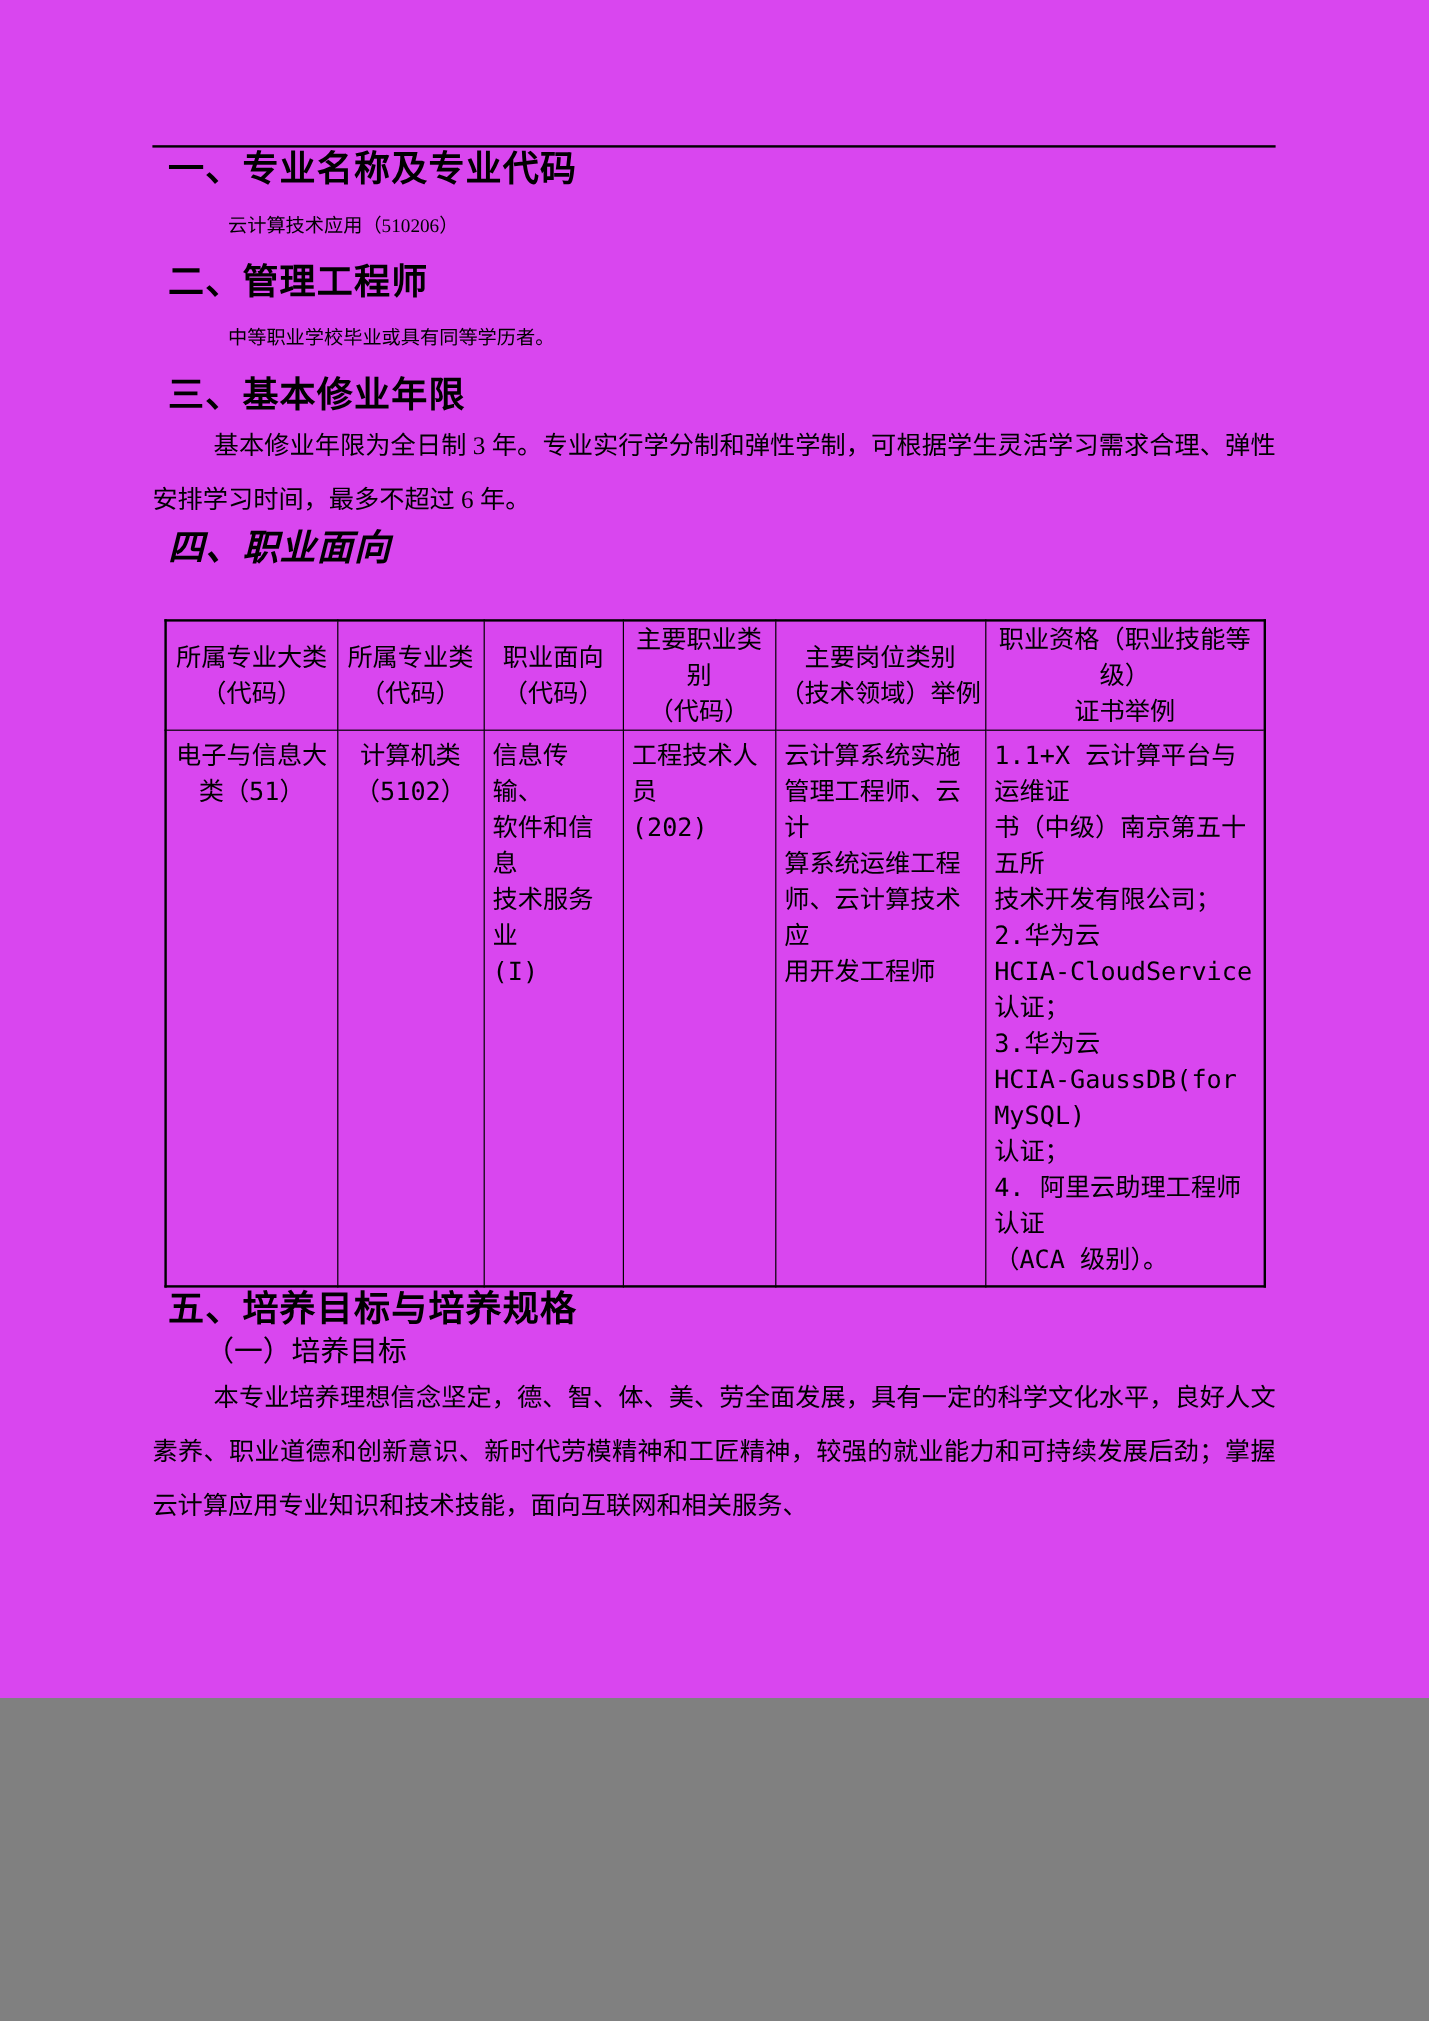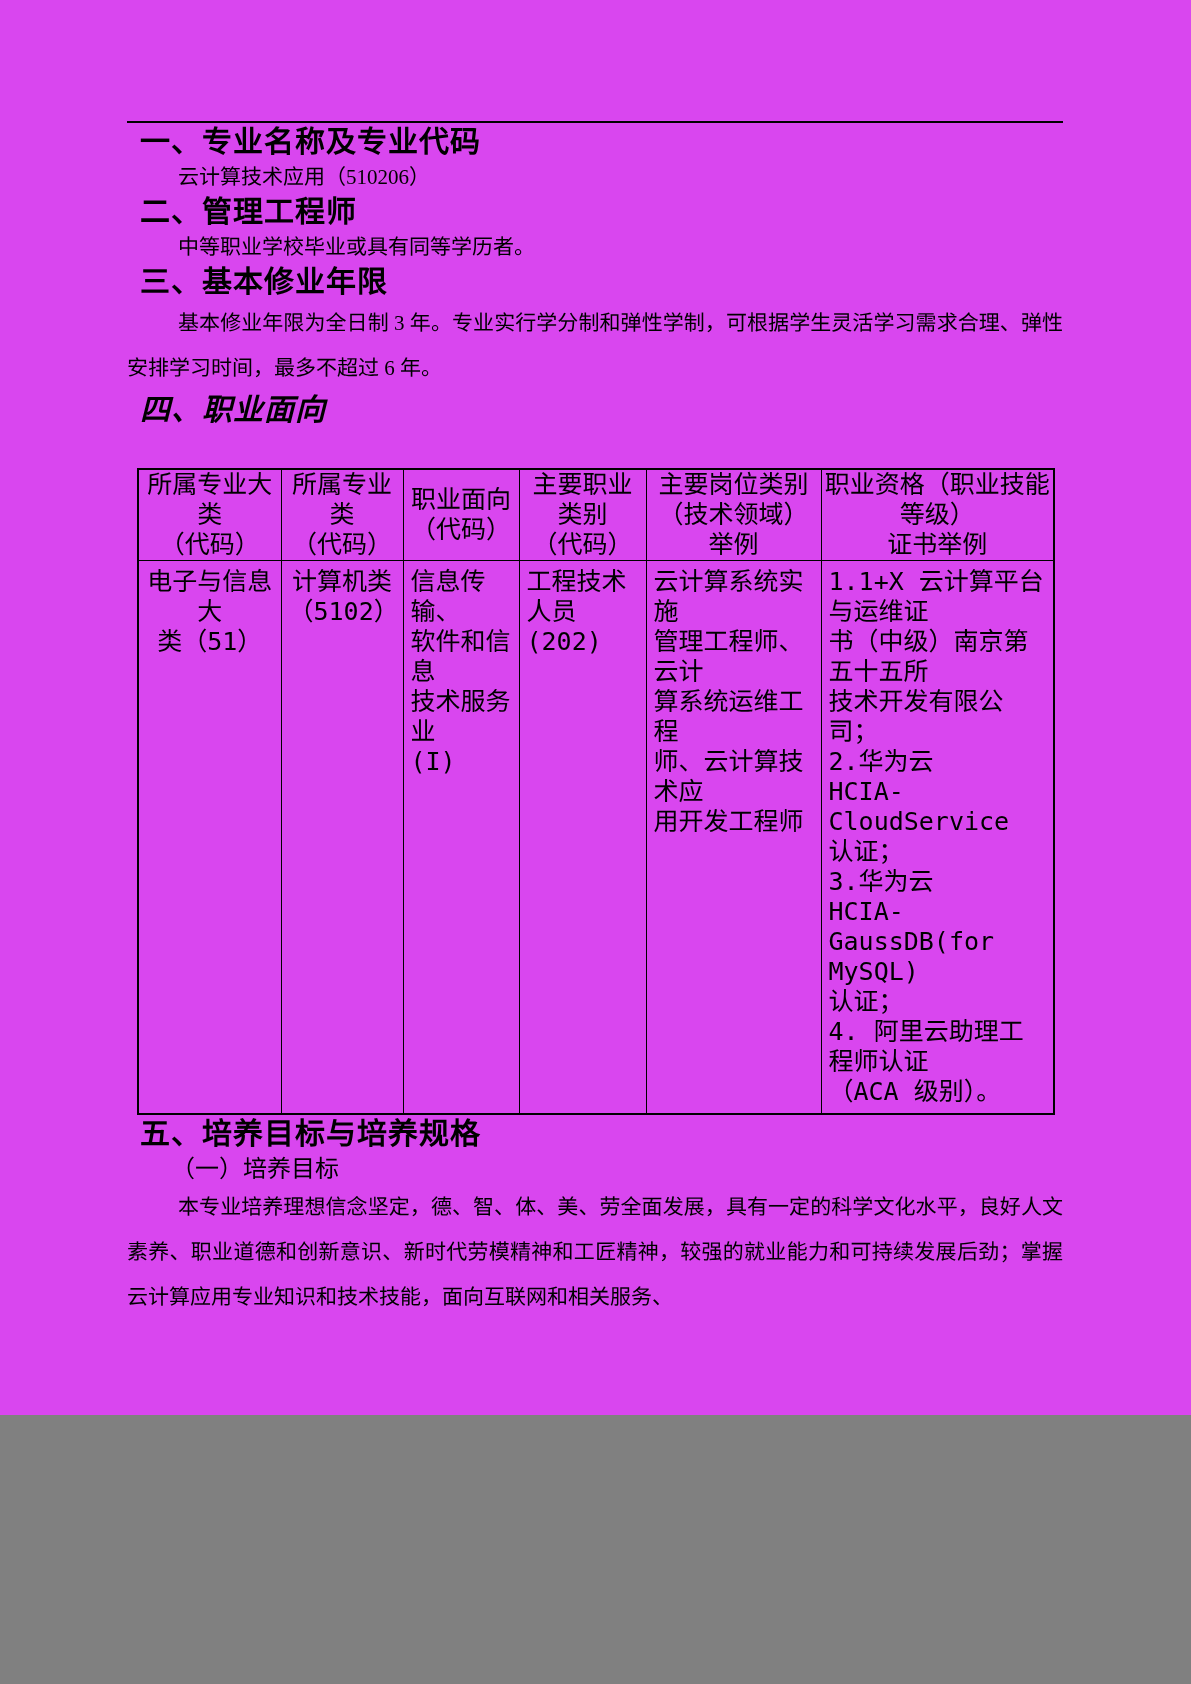--- a/index.html
+++ b/index.html
@@ -37,23 +37,23 @@
     letter-spacing: 1px;
   }
   h2.subsec {
     font-family: "Liberation Sans", "DejaVu Sans", sans-serif;
     font-weight: normal;
     font-size: 24px;
     line-height: 32px;
     margin: 0 0 0 44px;
   }
   p.body {
-    font-size: 21px;
+    font-size: 16px;
     line-height: 32px;
-    margin: 0;
+    margin: 12px;
     text-indent: 51px;
   }
   p.para {
     font-size: 21px;
     line-height: 45px;
     margin: 0;
     text-indent: 51px;
     text-align: justify;
   }
   .m-h1-1 { margin-top: 23px; }
@@ -68,21 +68,21 @@
   .m-h2-51 { margin-top: 58px; }
   .m-p5  { margin-top: 18px; }
 
   table.jobs {
     border-collapse: collapse;
     table-layout: fixed;
     width: 916px;
     margin-left: 10px;
     border: 2px solid #000000;
     font-family: "DejaVu Sans Mono", monospace;
-    font-size: 25px;
+    font-size: 21px;
   }
   table.jobs th, table.jobs td {
     border: 1px solid #000000;
     white-space: pre-line;
     overflow: hidden;
   }
   table.jobs th {
     font-weight: normal;
     text-align: center;
     vertical-align: middle;

